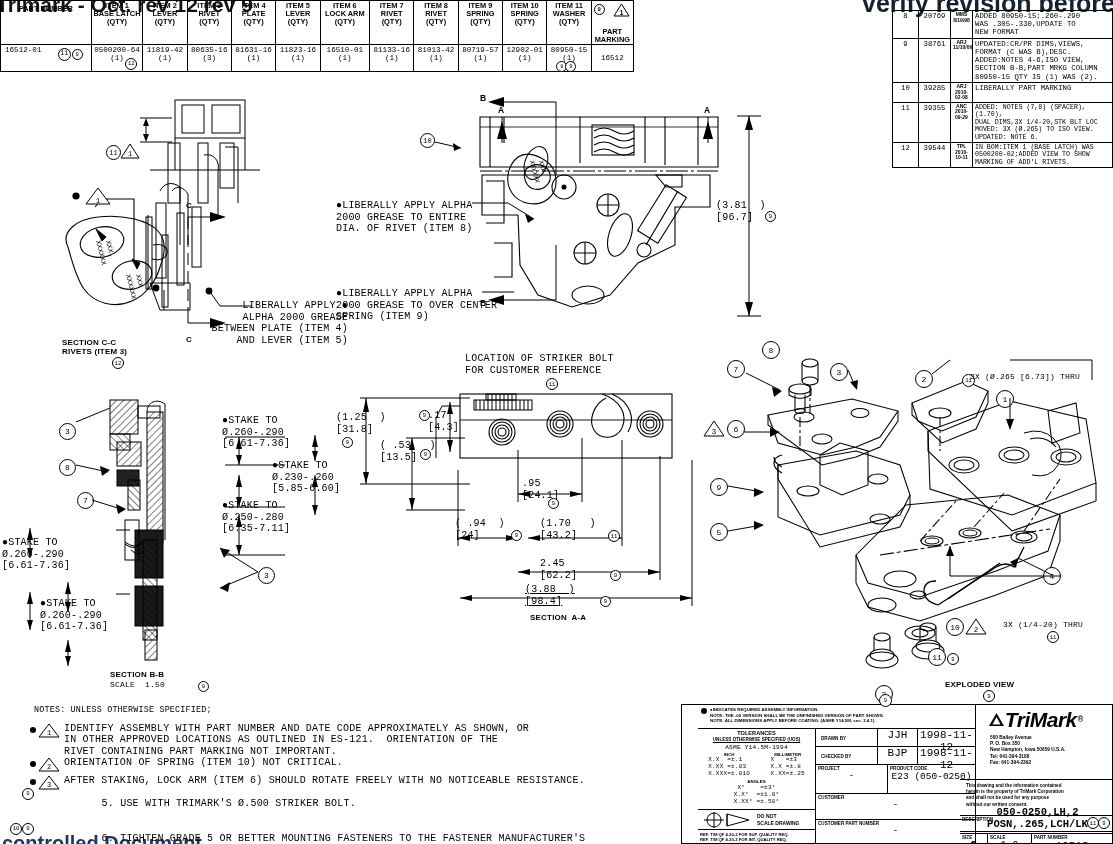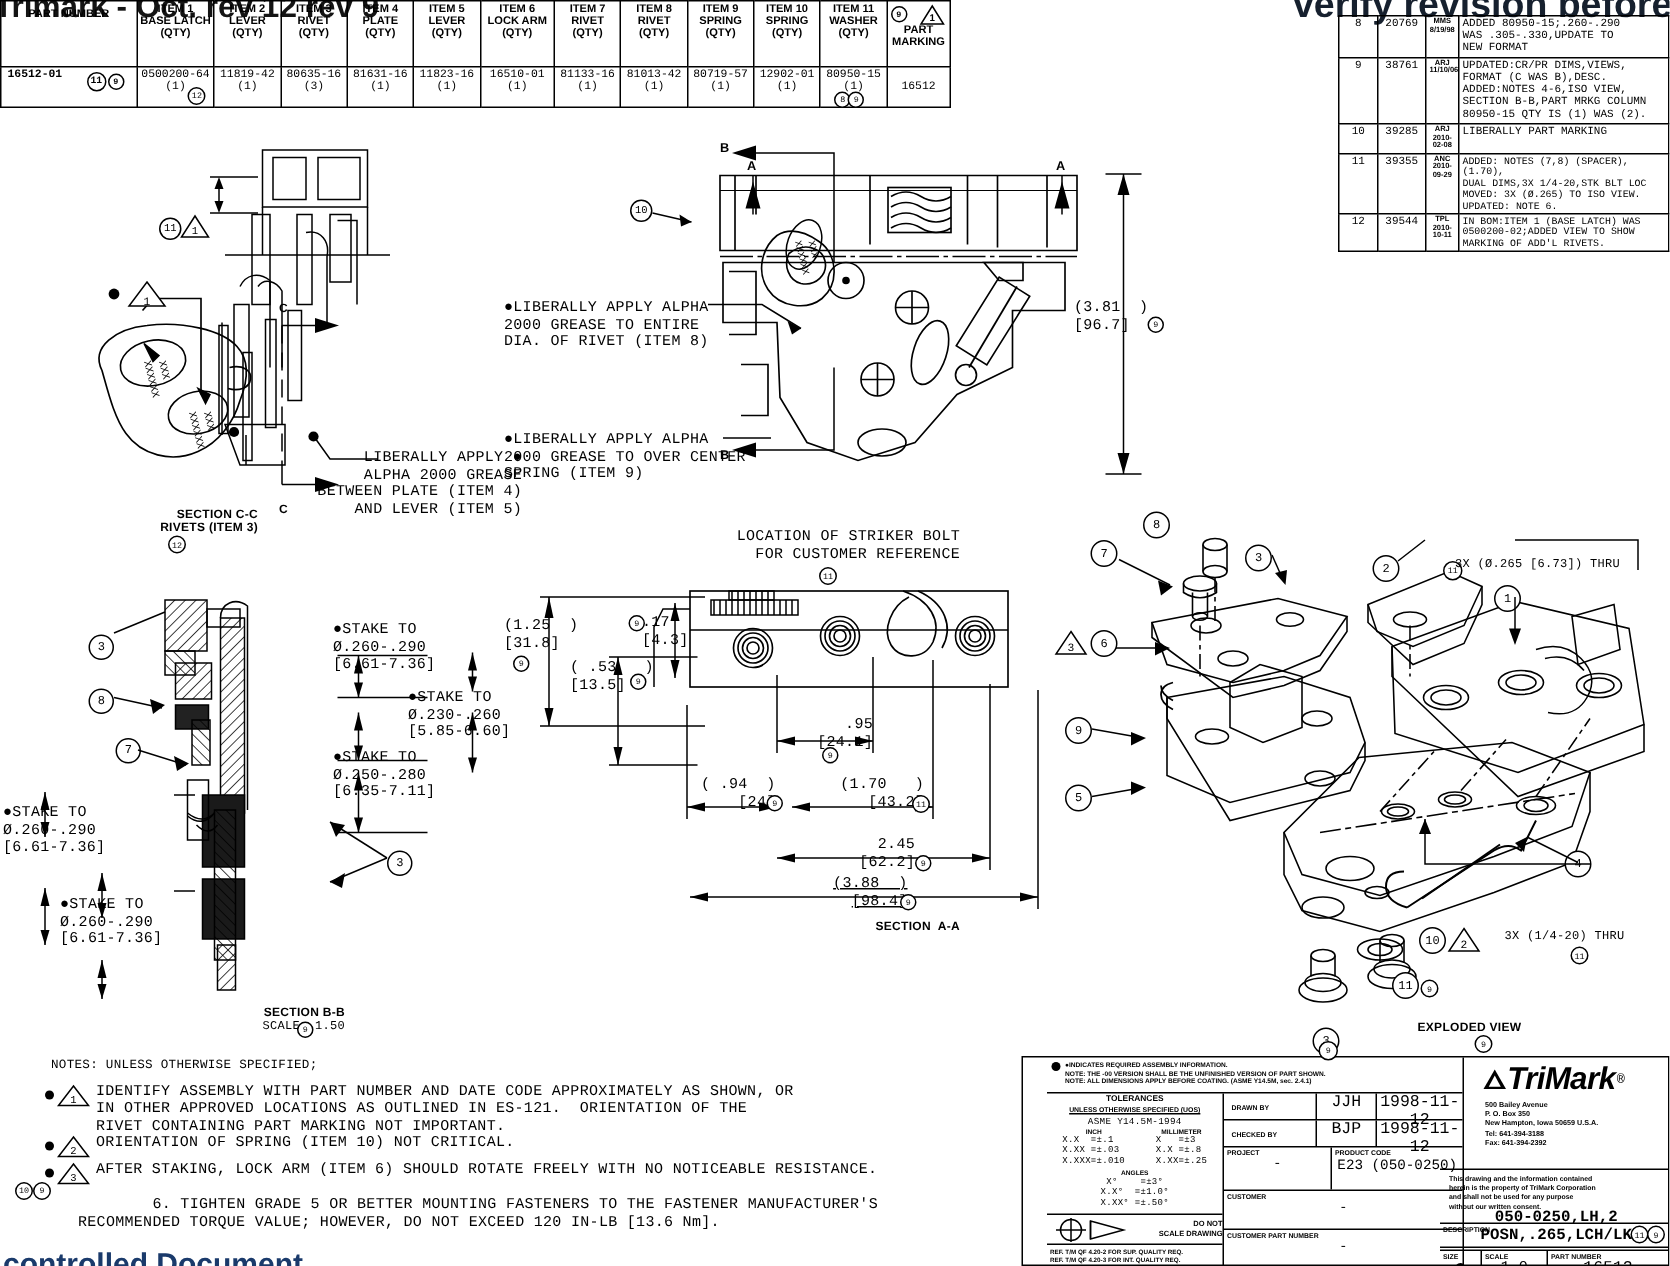--- a/index.html
+++ b/index.html
@@ -17,21 +17,21 @@
   .bom .drow td{height:25px;vertical-align:top;}
   
   .rev{position:absolute;right:0;top:10px;border-collapse:collapse;table-layout:fixed;}
   .rev td{border:1px solid #000;font-size:7.3px;line-height:1.13;padding:1px 2px;
        vertical-align:top;font-family:"Liberation Mono","DejaVu Sans Mono",monospace;}
   .rev td.c{text-align:center;}
   .rev td.d{font-size:5px;text-align:center;font-family:"Liberation Sans","DejaVu Sans",sans-serif;font-weight:bold;}
   
   .tx{font-size:10px;line-height:1.16;white-space:pre;letter-spacing:.2px;}
   .bld{font-weight:bold;font-family:"Liberation Sans","DejaVu Sans",sans-serif;}
-  .ctr{text-align:right;}
+  .ctr{text-align:left;}
   .rt{text-align:right;}
   
   .bal{border:1.2px solid #000;border-radius:50%;display:inline-flex;
        align-items:center;justify-content:center;font-size:8px;background:#fff;
        font-family:"Liberation Mono","DejaVu Sans Mono",monospace;}
   .bal.sm{font-size:5.6px;border-width:1px;}
   .dot{display:inline-block;width:6px;height:6px;border-radius:50%;background:#000;vertical-align:middle;}
   
   .tri{position:relative;display:inline-block;}
   .tri svg{display:block;}
@@ -128,33 +128,33 @@
         <div>ITEM 10</div>
             <div>SPRING</div>
             <div>(QTY)</div>
       </td>
       <td>
         <div>ITEM 11</div>
             <div>WASHER</div>
             <div>(QTY)</div>
       </td>
       <td style="position:relative">
-        <div style="padding-top:14px">PART</div>
+        <div style="padding-top:26px">PART</div>
         <div>MARKING</div>
         <span class="bal sm" style="position:absolute;left:2px;top:3px;width:9px;height:9px;">9</span>
         <span class="tri" style="position:absolute;right:3px;top:2px;">
           <svg width="17" height="14">
                 <polygon points="8.5,1 16,13 1,13" fill="#fff" stroke="#000" stroke-width="1"></polygon>
               </svg>
           <span>1</span>
         </span>
       </td>
     </tr>
     <tr class="drow">
-      <td class="val" style="position:relative;text-align:left;padding-left:4px;font-weight:bold;">
+      <td class="val" style="position:relative;text-align:left;padding-left:4px;">
         <span>16512-01</span>
         <span class="bal" style="position:absolute;right:20px;top:3px;width:11px;height:11px;font-size:6.5px;">11</span>
         <span class="bal sm" style="position:absolute;right:8px;top:4px;width:9px;height:9px;">9</span>
       </td>
       <td class="val" style="position:relative;">
         <div>0500200-64</div>
             <div>(1)</div>
         <span class="bal sm" style="position:absolute;right:5px;bottom:1px;width:10px;height:10px;">12</span>
       </td>
       <td class="val">
@@ -835,20 +835,26 @@
 
     <div style="position:relative;margin-top:7px;">
       <span class="dot abs" style="left:18px;top:4px;"></span>
       <svg class="abs" style="left:26px;top:0px;" width="22" height="15">
         <polygon points="11,1 21,14 1,14" fill="#fff" stroke="#000" stroke-width="1"></polygon>
         <text x="11" y="12" font-size="7" text-anchor="middle" font-family="'Liberation Mono',monospace">3</text>
       </svg>
       <div class="tx" style="margin-left:52px;">AFTER STAKING, LOCK ARM (ITEM 6) SHOULD ROTATE FREELY WITH NO NOTICEABLE RESISTANCE.</div>
     </div>
 
+    <div style="position:relative;">
+      <span class="bal sm abs" style="left:10px;top:1px;width:10px;height:10px;">9</span>
+      <div class="tx" style="margin-left:40px;">
+        <span>5. </span><span>USE WITH TRIMARK'S Ø.500 STRIKER BOLT.</span>
+      </div>
+    </div>
     <div style="position:relative;">
       <span class="bal sm abs" style="left:-2px;top:1px;width:10px;height:10px;">10</span>
       <span class="bal sm abs" style="left:10px;top:1px;width:10px;height:10px;">9</span>
       <div class="tx" style="margin-left:40px;">
         <span>6. </span><span>TIGHTEN GRADE 5 OR BETTER MOUNTING FASTENERS TO THE FASTENER MANUFACTURER'S
 RECOMMENDED TORQUE VALUE; HOWEVER, DO NOT EXCEED 120 IN-LB [13.6 Nm].</span>
       </div>
     </div>
 
   </div>

